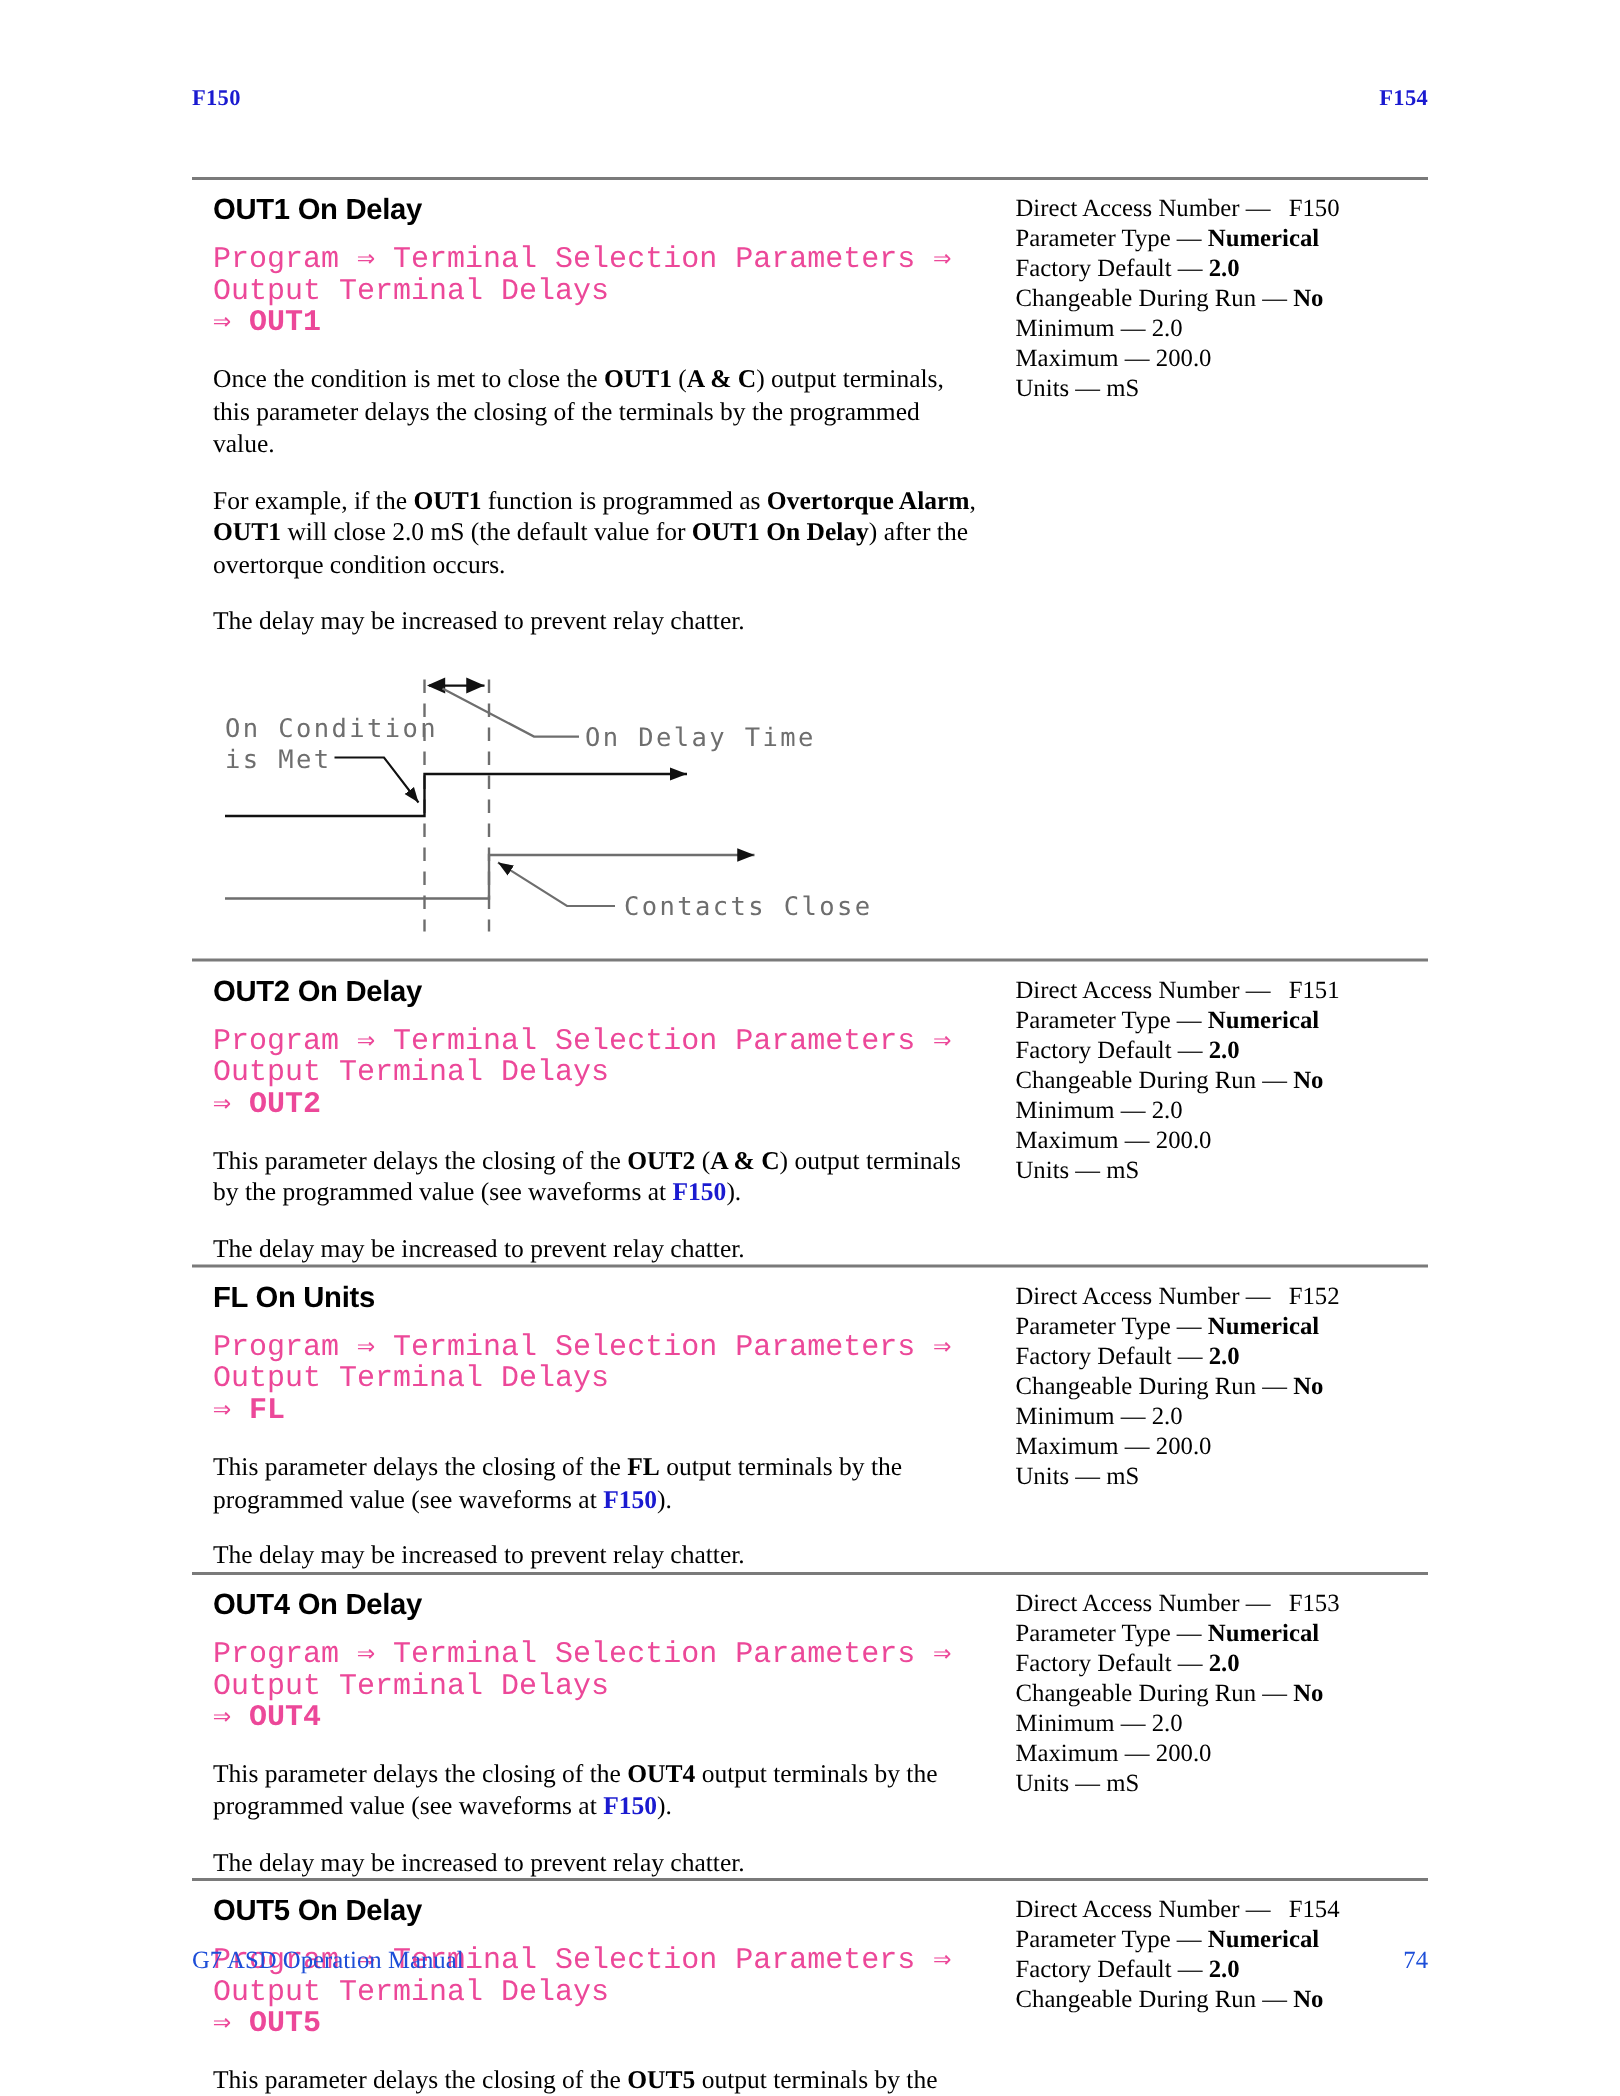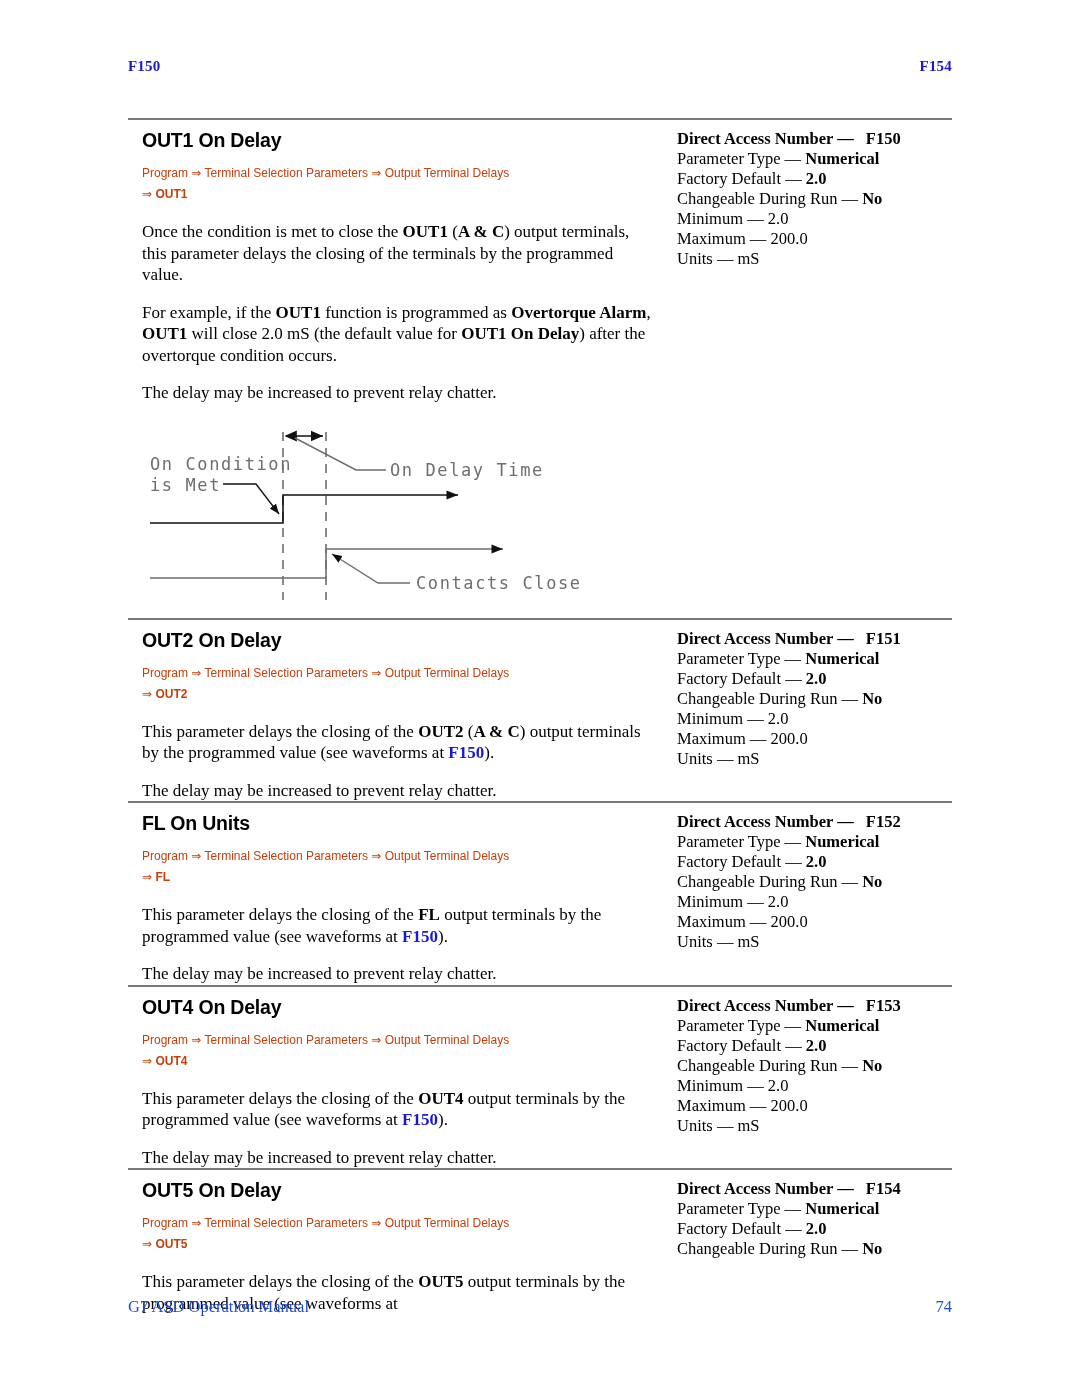--- a/index.html
+++ b/index.html
@@ -46,25 +46,25 @@
   h2.sect-title{
     font-family:"Liberation Sans", sans-serif;
     font-weight:bold;
     font-size:19.5px;
     margin:9px 0 0 14px;
     letter-spacing:-0.2px;
     color:#000;
   }
 
   p.path{
-    font-family:Liberation Sans, sans-serif;
-    font-size:12px;
+    font-family:Liberation Mono, monospace;
+    font-size:20px;
     line-height:21px;
     margin:11px 0 0 14px;
-    color:#c2410c;
+    color:#ec4899;
   }
   p.path b{font-weight:bold;}
 
   p.body{
     font-family:"Liberation Serif", serif;
     font-size:17px;
     line-height:21.5px;
     margin:16px 0 0 14px;
     color:#000;
   }
@@ -73,21 +73,21 @@
 
   
   .spec{margin:0;padding:0;list-style:none;}
   .spec li{
     font-family:"Liberation Serif", serif;
     font-size:16.5px;
     line-height:20px;
     white-space:nowrap;
     color:#000;
   }
-  .spec li:first-child{margin-top:9px;font-weight:bold;}
+  .spec li:first-child{margin-top:9px;font-weight:normal;}
   .spec li .gap{display:inline-block;width:8px;}
 
   
   .diagram{
     margin:14px 0 0 0;
     position:relative;
     width:535px;height:200px;
   }
   .diagram svg{display:block;}
   .cadtext{

